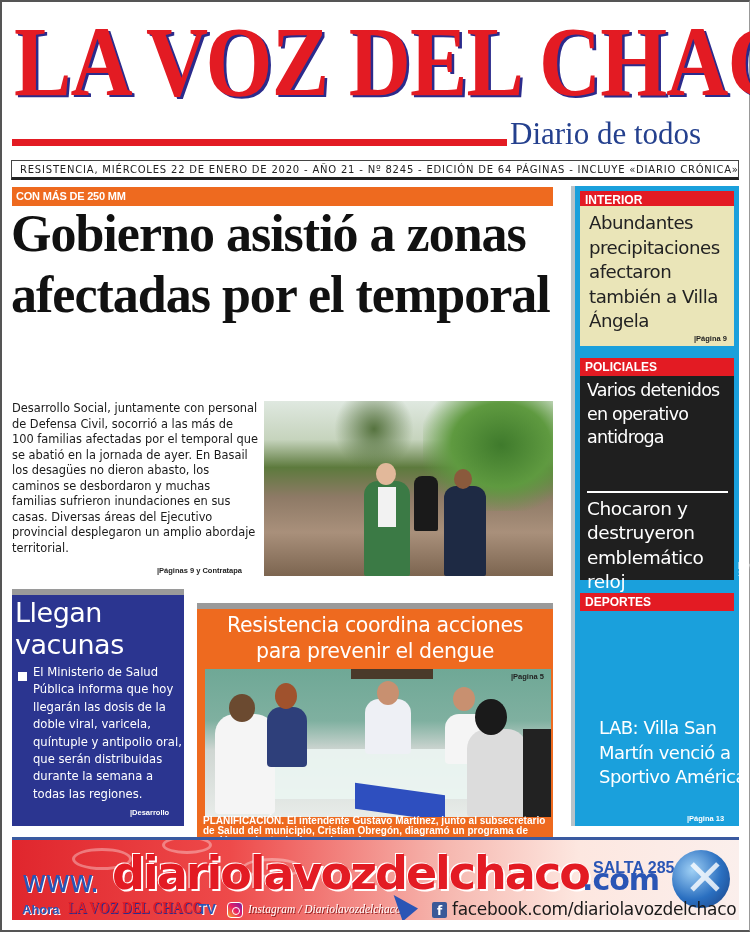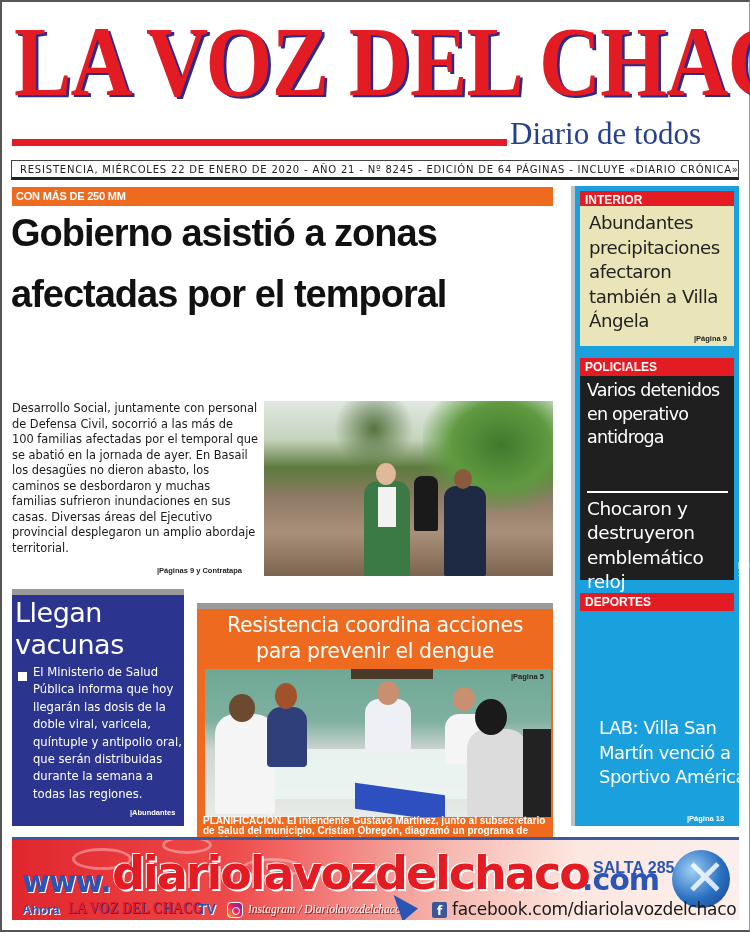--- a/index.html
+++ b/index.html
@@ -8,21 +8,21 @@
   .frame { position: absolute; left: 0; top: 0; width: 750px; height: 932px; border: 2px solid #555; border-right: 1px solid #999; }
 
   
   .masthead-title { position: absolute; left: 14px; top: 6px; width: 725px; height: 112px; font-family: "Liberation Serif", serif; font-weight: bold; color: #e31b23; font-size: 100px; line-height: 112px; letter-spacing: -1px; white-space: nowrap; transform: scaleX(0.86); transform-origin: left top; text-shadow: 3px 2px 0 #2b2b8c; }
   .masthead-rule { position: absolute; left: 12px; top: 139px; width: 495px; height: 7px; background: #e31b23; }
   .masthead-sub { position: absolute; left: 510px; top: 117px; font-family: "Liberation Serif", serif; font-size: 31px; color: #24408e; line-height: 34px; }
   .dateline { position: absolute; left: 11px; top: 160px; width: 728px; height: 20px; border: 1px solid #444; border-bottom: 3px solid #222; font-family: "DejaVu Sans", sans-serif; font-size: 10px; line-height: 17px; letter-spacing: 0.8px; color: #222; padding-left: 8px; white-space: nowrap; overflow: hidden; }
 
   
   .kicker { position: absolute; left: 12px; top: 187px; width: 541px; height: 19px; background: #ee6a1f; color: #fff; font-family: "Liberation Sans", sans-serif; font-weight: bold; font-size: 11px; line-height: 19px; padding-left: 4px; letter-spacing: -0.2px; }
-  .headline { position: absolute; left: 11px; top: 203px; width: 550px; font-family: Liberation Sans, sans-serif; font-weight: bold; font-size: 38px; line-height: 61px; color: #111; letter-spacing: -1px; }
+  .headline { position: absolute; left: 11px; top: 203px; width: 550px; font-family: Liberation Serif, serif; font-weight: bold; font-size: 52px; line-height: 61px; color: #111; letter-spacing: -1px; }
   .body-text { position: absolute; left: 12px; top: 401px; width: 246px; font-family: "DejaVu Sans", sans-serif; font-size: 11.4px; line-height: 15.5px; color: #1a1a1a; }
   .page-ref { position: absolute; font-family: "Liberation Sans", sans-serif; font-weight: bold; font-size: 7.5px; color: #222; }
   .photo-main { position: absolute; left: 264px; top: 401px; width: 289px; height: 175px; background: linear-gradient(180deg, #dfe8e0 0%, #c6d4bd 22%, #5d7a3d 38%, #8e7a66 55%, #a9907b 75%, #7c6550 100%); overflow: hidden; }
   .photo-main .trees { position: absolute; right: 0; top: 0; width: 130px; height: 110px; background: radial-gradient(ellipse at 60% 40%, #3f7a2c 0%, #5f9a40 45%, rgba(95,154,64,0) 75%); }
   .photo-main .trees2 { position: absolute; left: 70px; top: 0; width: 80px; height: 70px; background: radial-gradient(ellipse at 50% 40%, #56733f 0%, rgba(86,115,63,0) 70%); }
   .photo-main .p1 { position: absolute; left: 100px; top: 80px; width: 46px; height: 95px; background: #3b7a45; border-radius: 14px 14px 2px 2px; }
   .photo-main .p1s { position: absolute; left: 114px; top: 86px; width: 18px; height: 40px; background: #f2f2f2; }
   .photo-main .p1h { position: absolute; left: 112px; top: 62px; width: 20px; height: 22px; background: #e2b89a; border-radius: 50%; }
   .photo-main .p2 { position: absolute; left: 180px; top: 85px; width: 42px; height: 90px; background: #1e2a44; border-radius: 12px 12px 2px 2px; }
   .photo-main .p2h { position: absolute; left: 190px; top: 68px; width: 18px; height: 20px; background: #8a5a3c; border-radius: 50%; }
@@ -63,21 +63,21 @@
   .photo-dengue .pe { position: absolute; left: 262px; top: 60px; width: 60px; height: 88px; background: #dcdcdc; border-radius: 20px 20px 4px 4px; }
   .photo-dengue .peh { position: absolute; left: 270px; top: 30px; width: 32px; height: 36px; background: #1a1a1a; border-radius: 50%; }
   .photo-dengue .binder { position: absolute; left: 150px; top: 120px; width: 90px; height: 26px; background: #2e4fbf; transform: skewY(8deg); }
   .photo-dengue .chair { position: absolute; left: 318px; top: 60px; width: 28px; height: 88px; background: #222; }
   .dengue-caption { position: absolute; left: 6px; top: 207px; width: 350px; font-family: "Liberation Sans", sans-serif; font-weight: bold; font-size: 10px; line-height: 10px; color: #fff; }
 
   
   .footer-top-line { position: absolute; left: 12px; top: 837px; width: 727px; height: 3px; background: #3a5aa0; }
   .footer-banner { position: absolute; left: 12px; top: 840px; width: 727px; height: 80px; background: linear-gradient(90deg, #e0262d 0%, #ee4a4a 30%, #f6b8b0 60%, #fde7e0 78%, #fbefec 100%); overflow: hidden; }
   .footer-banner .swirl { position: absolute; border: 3px solid rgba(255,255,255,0.35); border-radius: 50%; }
-  .url-www { position: absolute; left: 10px; top: 24px; font-family: "DejaVu Sans", sans-serif; font-weight: bold; font-size: 30px; color: #2a55b5; text-shadow: 1px 1px 0 #fff; letter-spacing: -1px; }
+  .url-www { position: absolute; left: 10px; top: 24px; font-family: "DejaVu Sans", sans-serif; font-weight: normal; font-size: 30px; color: #2a55b5; text-shadow: 1px 1px 0 #fff; letter-spacing: -1px; }
   .url-main { position: absolute; left: 100px; top: 6px; font-family: "DejaVu Sans", sans-serif; font-weight: bold; font-size: 46px; color: #e31b23; letter-spacing: -2px; text-shadow: 2px 2px 0 #fff, -1px -1px 0 #fff; white-space: nowrap; }
   .url-com { position: absolute; left: 570px; top: 22px; font-family: "DejaVu Sans", sans-serif; font-weight: bold; font-size: 30px; color: #2a55b5; letter-spacing: -1px; }
   .salta { position: absolute; left: 581px; top: 3px; font-family: "Liberation Sans", sans-serif; font-weight: bold; font-size: 16px; color: #2a55b5; margin-top: 16px; }
   .globe { position: absolute; left: 660px; top: 10px; width: 58px; height: 58px; border-radius: 50%; background: radial-gradient(circle at 35% 35%, #9fd0f5 0%, #2a6fc0 55%, #1a3f80 100%); }
   .globe-x { position: absolute; left: 672px; top: 10px; font-family: "DejaVu Sans", sans-serif; font-weight: bold; font-size: 50px; line-height: 56px; color: rgba(255,255,255,0.8); }
   .ahora { position: absolute; left: 10px; top: 62px; font-family: "Liberation Sans", sans-serif; font-weight: bold; font-size: 13px; color: #2a55b5; text-shadow: 1px 1px 0 #fff; }
   .ahora-brand { position: absolute; left: 56px; top: 58px; font-family: "Liberation Serif", serif; font-weight: bold; font-size: 17px; color: #e31b23; text-shadow: 1px 1px 0 #2b2b8c; transform: scaleX(0.8); transform-origin: left; white-space: nowrap; }
   .ahora-tv { position: absolute; left: 186px; top: 61px; font-family: "Liberation Sans", sans-serif; font-weight: bold; font-size: 14px; color: #2a55b5; text-shadow: 1px 1px 0 #fff; }
   .insta-icon { position: absolute; left: 215px; top: 62px; width: 16px; height: 16px; border-radius: 4px; background: linear-gradient(45deg, #f9a825, #e91e63, #7b1fa2); border: 1px solid #fff; }
   .insta-icon::after { content: ""; position: absolute; left: 4px; top: 4px; width: 6px; height: 6px; border: 1.5px solid #fff; border-radius: 50%; }
@@ -131,21 +131,21 @@
   <span class="page-ref" style="left:112px; top:628px; color:#fff;">|Página 13</span>
 </div>
 
 <div class="vac-box">
   <div class="vac-title">
     <div>Llegan</div>
     <div>vacunas</div>
   </div>
   <div class="vac-bullet"></div>
   <div class="vac-body">El Ministerio de Salud Pública informa que hoy llegarán las dosis de la doble viral, varicela, quíntuple y antipolio oral, que serán distribuidas durante la semana a todas las regiones.</div>
-  <span class="page-ref" style="left:118px; top:213px; color:#fff;">|Abundantes</span>
+  <span class="page-ref" style="left:118px; top:213px; color:#fff;">|Desarrollo</span>
 </div>
 
 <div class="dengue-box">
   <div class="dengue-title">
     <div>Resistencia coordina acciones</div>
     <div>para prevenir el dengue</div>
   </div>
   <div class="photo-dengue">
     <div class="frame-pic"></div>
     <div class="desk"></div>

